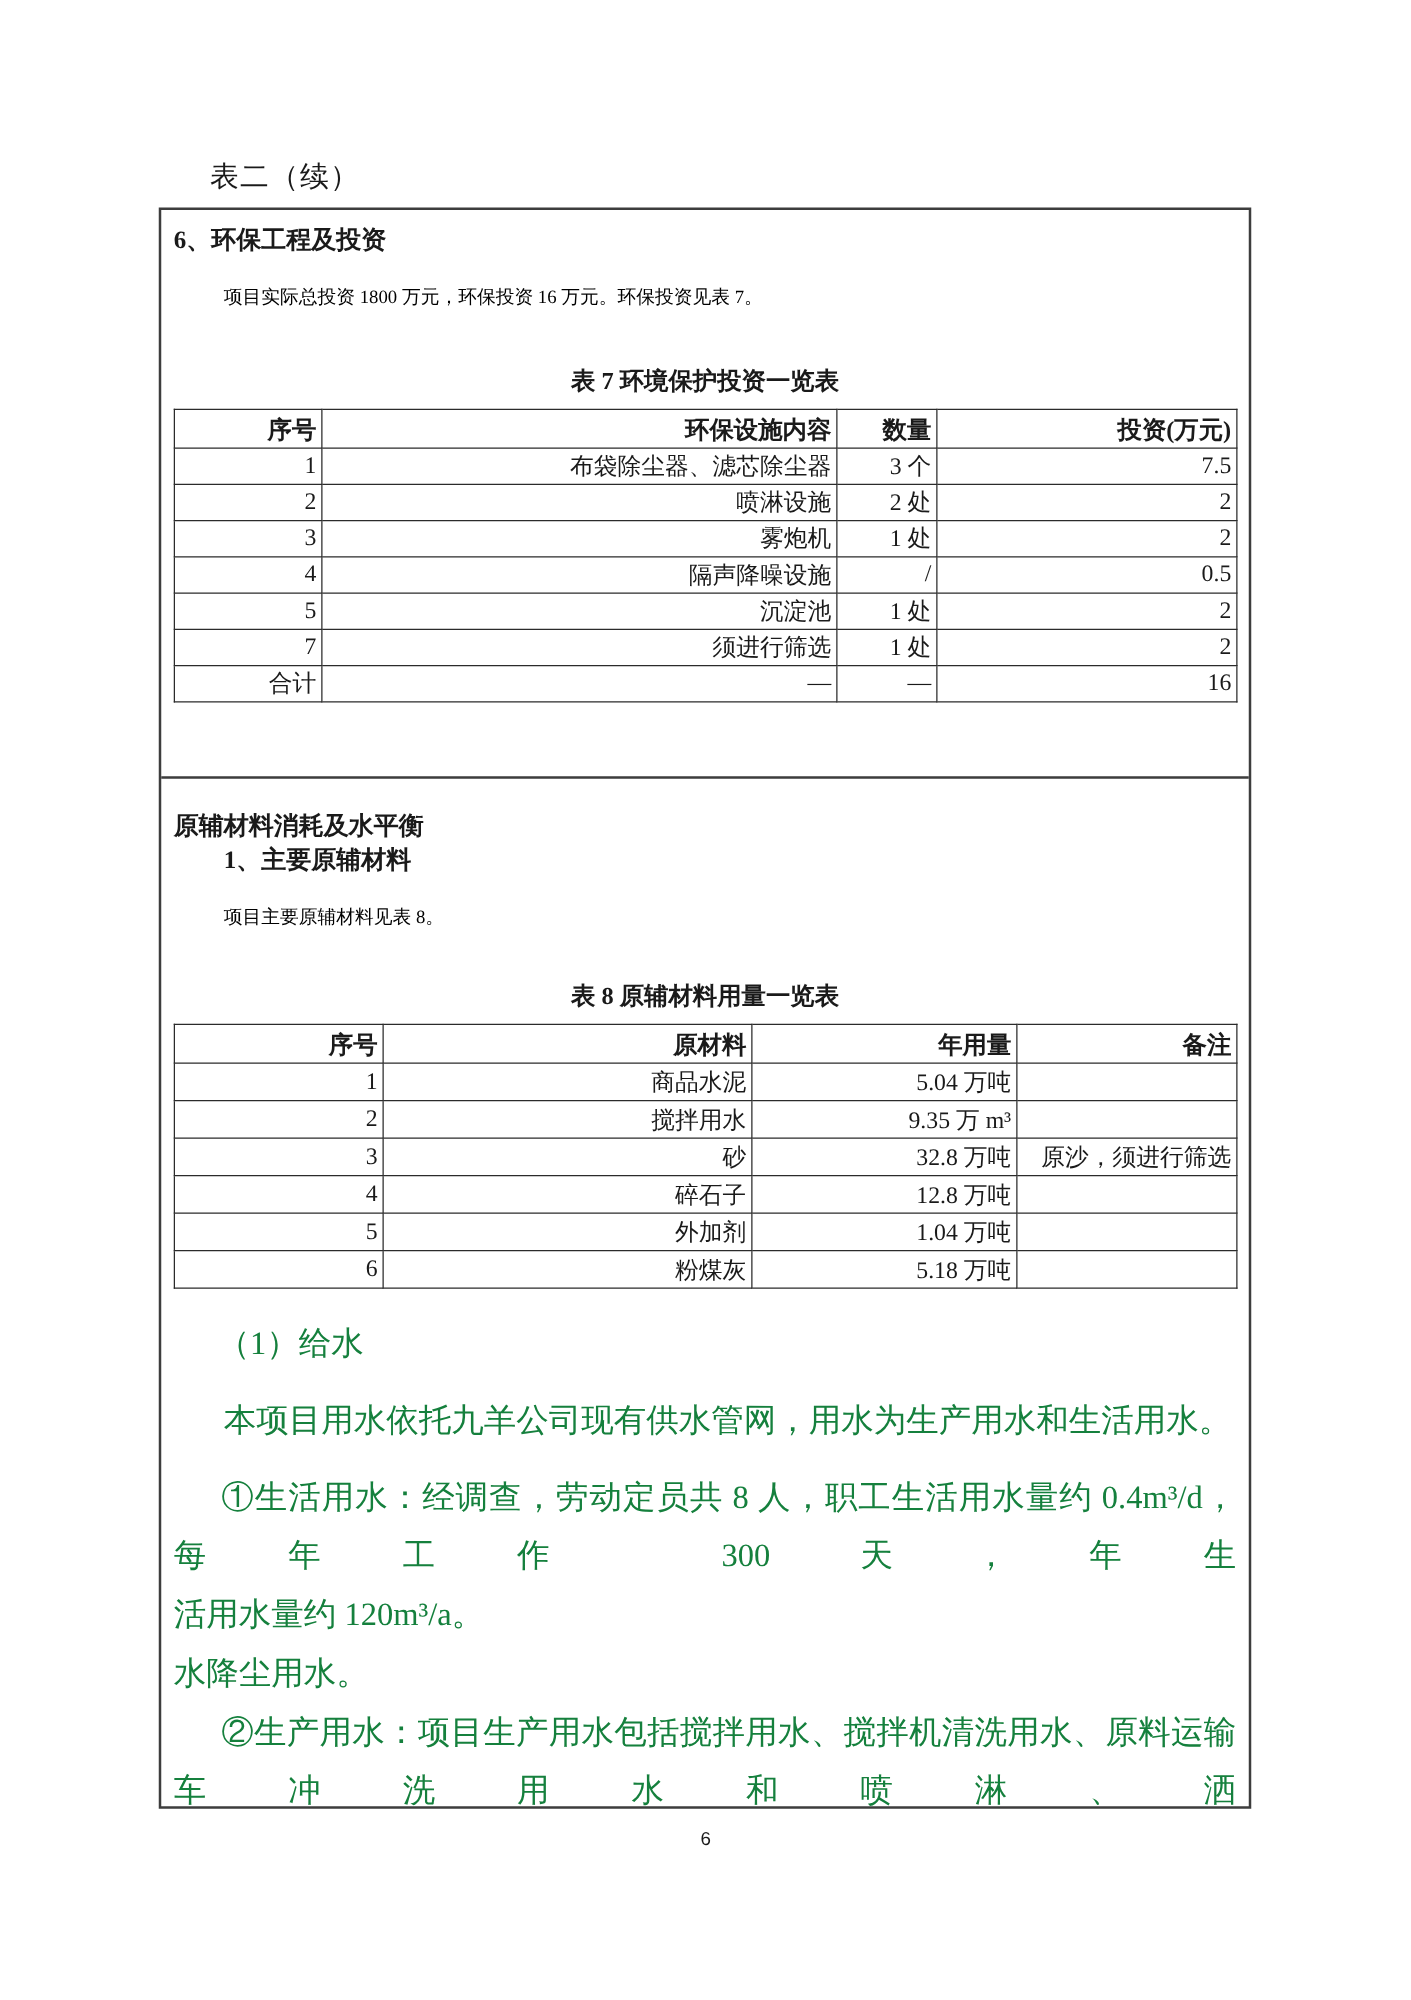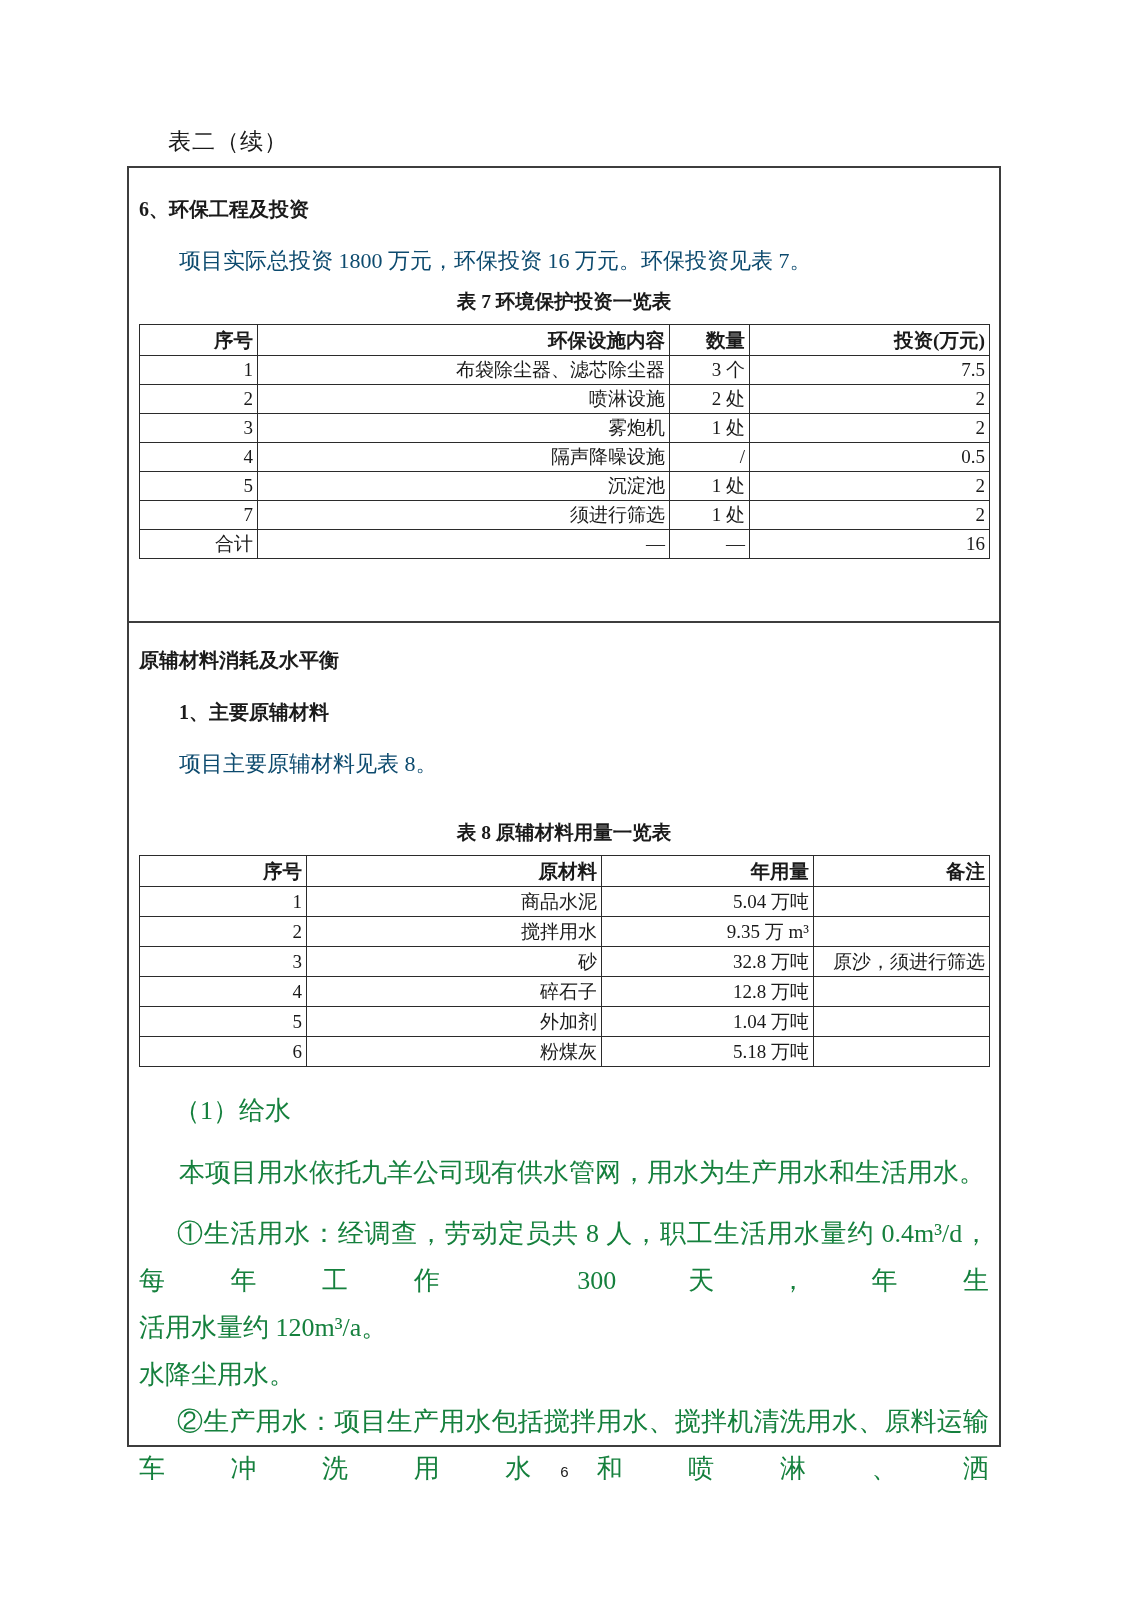--- a/index.html
+++ b/index.html
@@ -35,50 +35,49 @@
     background: #ffffff;
   }
   .sec {
     box-sizing: border-box;
     width: 100%;
     padding: 0 10px;
   }
   .sec-env {
     height: 455px;
     border-bottom: 2px solid #3d3d3d;
-    padding-top: 28px;
+    padding-top: 10px;
   }
   .sec-mat {
     padding-top: 24px;
   }
   .sec-heading {
     font-size: 20px;
     font-weight: bold;
     color: #1a1a1a;
   }
   .sub-heading {
     font-size: 20px;
     font-weight: bold;
-    margin-top: 25px;
     padding-left: 40px;
     color: #1a1a1a;
   }
   .para {
-    font-size: 22px;
+    font-size: 15px;
     margin-top: 23px;
     padding-left: 40px;
-    color: #0c4a6e;
+    color: #000000;
   }
   .tbl-caption {
     font-size: 19.5px;
     font-weight: bold;
     text-align: center;
     color: #1a1a1a;
   }
-  .cap7 { margin-top: 12px; }
+  .cap7 { margin-top: 44px; }
   .cap8 { margin-top: 40px; }
   table.tbl {
     border-collapse: collapse;
     table-layout: fixed;
     width: 850px;
     margin: 9px auto 0 auto;
     font-size: 19px;
     color: #1a1a1a;
   }
   table.tbl th, table.tbl td {

